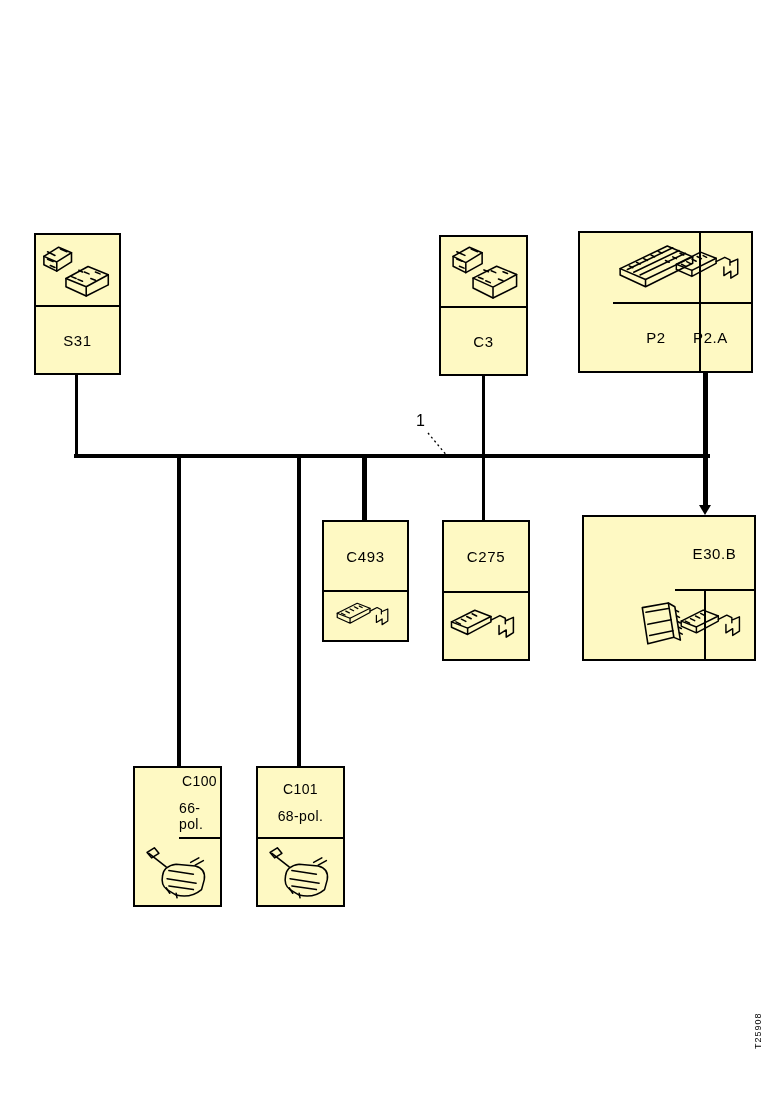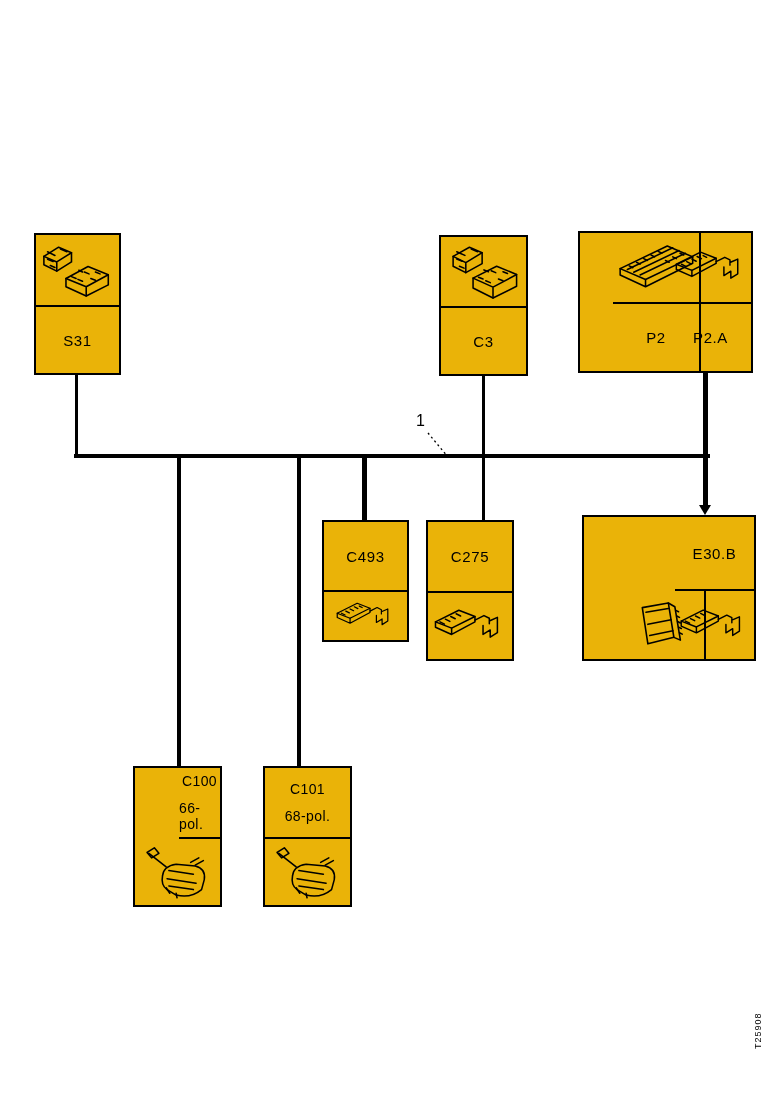--- a/index.html
+++ b/index.html
@@ -2,21 +2,21 @@
 <html><head>
 <meta charset="utf-8">
 <style>
   html,body { margin:0; padding:0; background:#888; }
   .page {
     position:relative; width:778px; height:1100px; margin:0 auto;
     background:#ffffff; overflow:hidden;
     font-family:"Liberation Sans", sans-serif; color:#000;
   }
   
-  .node { position:absolute; background:#eab308; border:2px solid #000; box-sizing:border-box; }
+  .node { position:absolute; background:#fef9c3; border:2px solid #000; box-sizing:border-box; }
   .cell { position:absolute; box-sizing:border-box; overflow:hidden; }
   .cell.img { display:flex; align-items:center; justify-content:center; }
   .cell.img svg { width:94%; height:92%; }
   .cell.lbl {
     display:flex; align-items:center; justify-content:center;
     font-size:15px; letter-spacing:0.6px;
   }
   .cell.lbl2 {
     display:flex; flex-direction:column; align-items:center; justify-content:center;
     gap:11px; font-size:14px; letter-spacing:0.4px;
@@ -124,21 +124,21 @@
           <g class="art" stroke-width="1.6">
         <path d="M5 27 L33 13 L51 20 L23 34 Z"></path>
         <path d="M5 27 L5 33 L23 41 M23 34 L23 41 M51 20 L51 26 L23 41"></path>
         <path d="M11 27 l5 2.5 M17 24 l5 2.5 M23 21 l5 2.5 M29 18 l5 2.5 M36 17 l4 2"></path>
         <path d="M51 24 L61 19 L67 22 L67 28 M67 25 L76 21 L76 38 L68 43 L68 35 L60 40 L60 30"></path>
       </g>
         </svg>
     </div>
   </div>
 
-  <div class="node" style="left:426px; top:520px; width:88px; height:141px;">
+  <div class="node" style="left:442px; top:520px; width:88px; height:141px;">
     <div class="cell lbl divH" style="left:0; top:0; right:0; height:71px;">C275</div>
     <div class="cell img" style="left:0; top:71px; right:0; bottom:0;">
       <svg viewBox="0 0 88 62" preserveAspectRatio="xMidYMid meet">
           <g class="art" stroke-width="1.6">
         <path d="M5 26 L31 13 L49 20 L23 33 Z"></path>
         <path d="M5 26 L5 32 L23 40 M23 33 L23 40 M49 20 L49 26 L23 40"></path>
         <path d="M10 26 l5 2.5 M16 23 l5 2.5 M22 20 l5 2.5 M28 17 l5 2.5"></path>
         <path d="M49 24 L59 19 L65 22 L65 28 M65 25 L74 21 L74 38 L66 43 L66 35 L58 40 L58 30"></path>
       </g>
         </svg>
@@ -181,21 +181,21 @@
         <path d="M10 11 l8 -5 l5 6 l-8 5 Z"></path>
         <path d="M27 37 Q28 26 42 24 L63 26 Q75 29 73 41 L70 52 Q58 62 42 58 L32 52 Q25 47 27 37 Z"></path>
         <path d="M34 31 l27 4 M32 40 l32 5 M34 48 l27 4"></path>
         <path d="M58 22 l9 -5 M63 25 l9 -5"></path>
         <path d="M31 50 l4 6 M42 56 l1 5"></path>
       </g>
         </svg>
     </div>
   </div>
 
-  <div class="node" style="left:263px; top:766px; width:89px; height:141px;">
+  <div class="node" style="left:256px; top:766px; width:89px; height:141px;">
     <div class="cell lbl2 divH" style="left:0; top:0; right:0; height:71px;">
       <span>C101</span>
       <span>68-pol.</span>
     </div>
     <div class="cell img" style="left:0; top:71px; right:0; bottom:0;">
       <svg viewBox="0 0 88 66" preserveAspectRatio="xMidYMid meet">
           <g class="art">
         <path d="M12 12 L31 27"></path>
         <path d="M10 11 l8 -5 l5 6 l-8 5 Z"></path>
         <path d="M27 37 Q28 26 42 24 L63 26 Q75 29 73 41 L70 52 Q58 62 42 58 L32 52 Q25 47 27 37 Z"></path>

